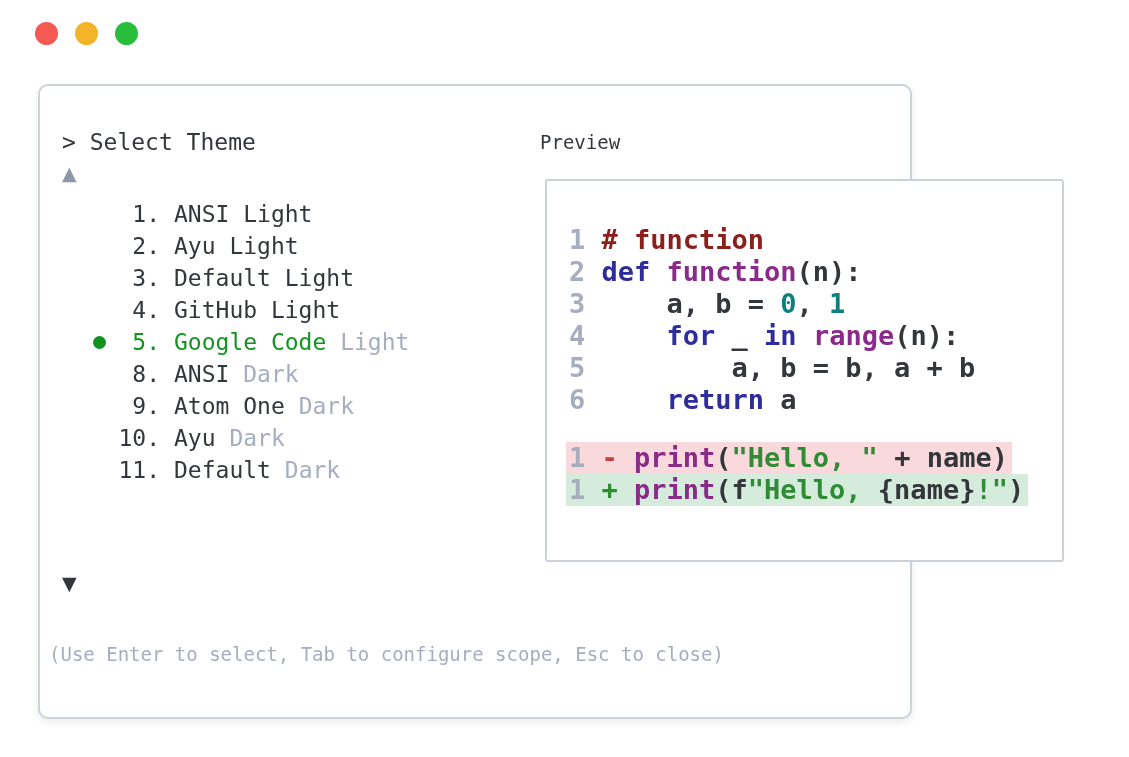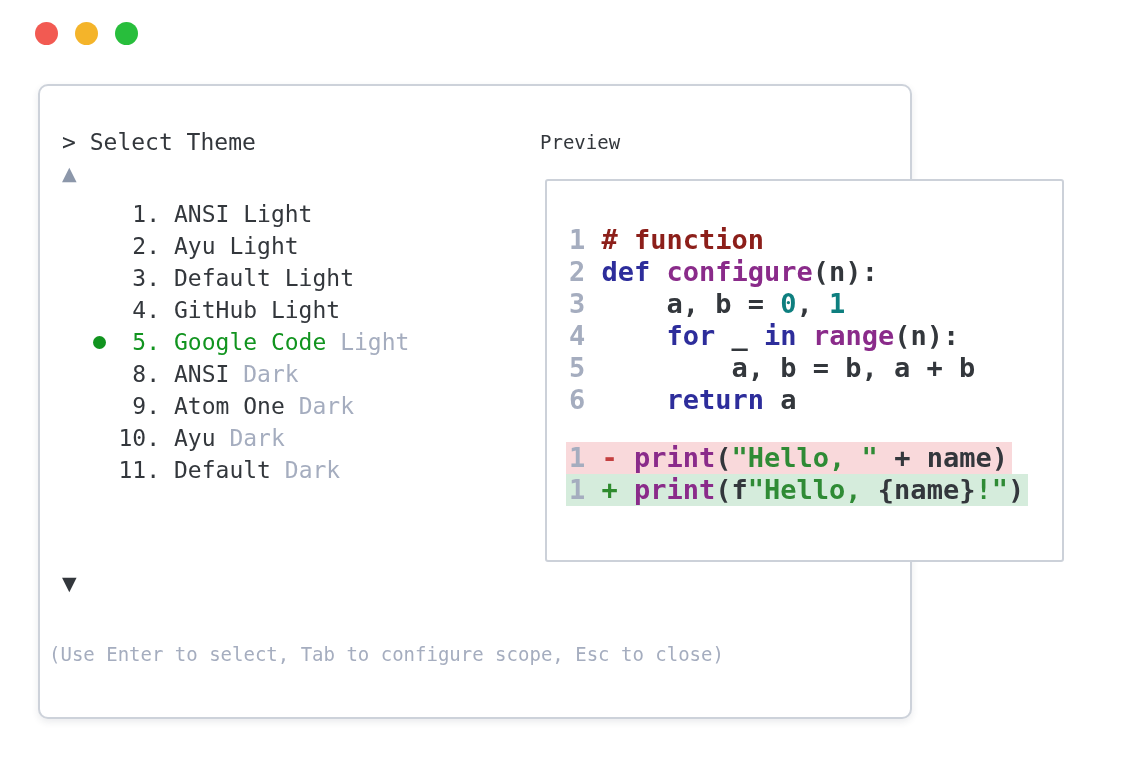--- a/index.html
+++ b/index.html
@@ -88,21 +88,21 @@
       <div class="theme-row"><span class="num">9.</span><span class="name">Atom One</span><span class="muted-suffix"> Dark</span></div>
       <div class="theme-row"><span class="num">10.</span><span class="name">Ayu</span><span class="muted-suffix"> Dark</span></div>
       <div class="theme-row"><span class="num">11.</span><span class="name">Default</span><span class="muted-suffix"> Dark</span></div>
     </div>
 
   <div class="scroll-arrow scroll-down">▼</div>
 
   <div class="preview-box">
     <div class="preview-code">
         <div class="code-line"><span class="hl"><span class="ln">1</span><span class="tok-cm"># function</span></span></div>
-        <div class="code-line"><span class="hl"><span class="ln">2</span><span class="tok-kw">def</span><span class="tok-pl"> </span><span class="tok-fn">configure</span><span class="tok-pl">(n):</span></span></div>
+        <div class="code-line"><span class="hl"><span class="ln">2</span><span class="tok-kw">def</span><span class="tok-pl"> </span><span class="tok-fn">function</span><span class="tok-pl">(n):</span></span></div>
         <div class="code-line"><span class="hl"><span class="ln">3</span><span class="tok-pl">    a, b = </span><span class="tok-nm">0</span><span class="tok-pl">, </span><span class="tok-nm">1</span></span></div>
         <div class="code-line"><span class="hl"><span class="ln">4</span><span class="tok-pl">    </span><span class="tok-kw">for</span><span class="tok-pl"> _ </span><span class="tok-kw">in</span><span class="tok-pl"> </span><span class="tok-fn">range</span><span class="tok-pl">(n):</span></span></div>
         <div class="code-line"><span class="hl"><span class="ln">5</span><span class="tok-pl">        a, b = b, a + b</span></span></div>
         <div class="code-line"><span class="hl"><span class="ln">6</span><span class="tok-pl">    </span><span class="tok-kw">return</span><span class="tok-pl"> a</span></span></div>
         <div class="code-line removed"><span class="hl"><span class="ln">1</span><span class="tok-del">- </span><span class="tok-fn">print</span><span class="tok-pl">(</span><span class="tok-str">"Hello, "</span><span class="tok-pl"> + name)</span></span></div>
         <div class="code-line added"><span class="hl"><span class="ln">1</span><span class="tok-add">+ </span><span class="tok-fn">print</span><span class="tok-pl">(f</span><span class="tok-str">"Hello, </span><span class="tok-pl">{name}</span><span class="tok-str">!"</span><span class="tok-pl">)</span></span></div>
       </div>
   </div>
 
   <div class="help-text">(Use Enter to select, Tab to configure scope, Esc to close)</div>

